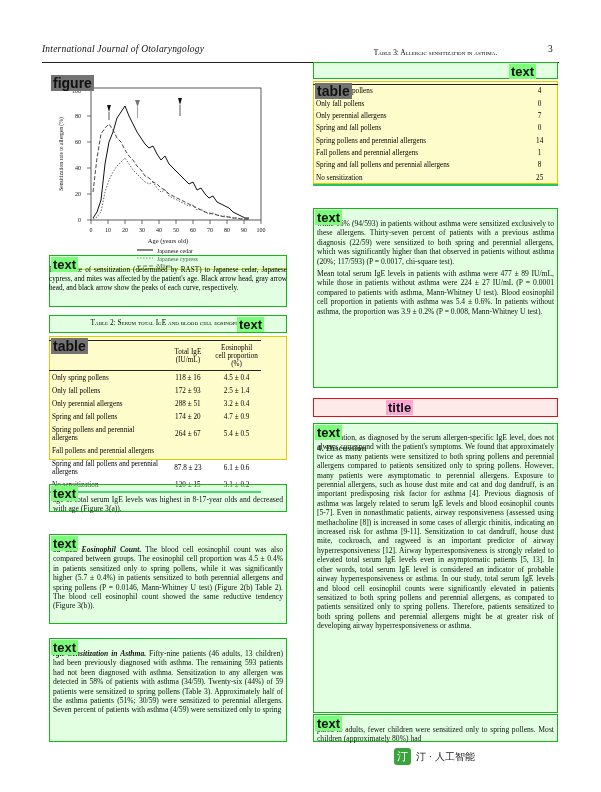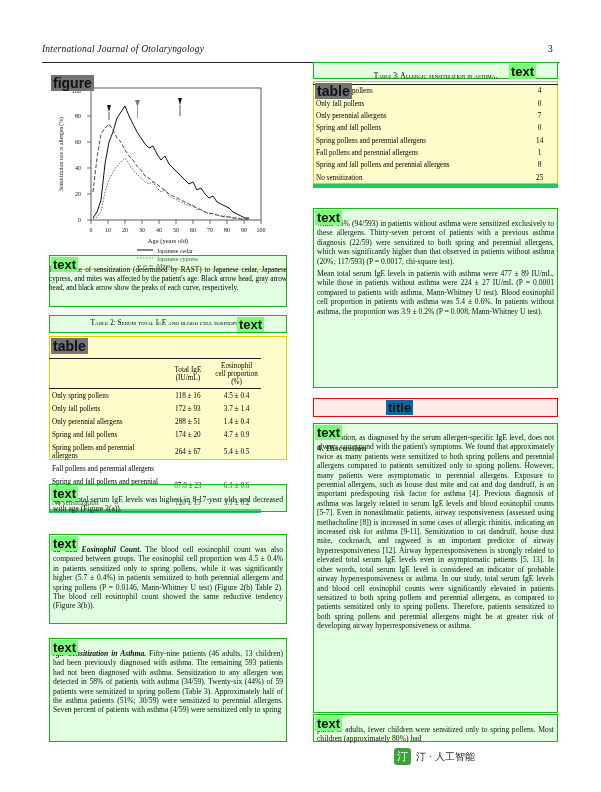--- a/index.html
+++ b/index.html
@@ -22,40 +22,40 @@
   .ann-green{border:1.6px solid #14b814;background:rgba(160,255,160,0.30);}
   .ann-yellow{border:1.6px solid #d8d000;background:rgba(255,249,160,0.55);}
   .ann-red{border:1.6px solid #e01010;background:rgba(255,170,170,0.25);}
   .tag{
     position:absolute;font-family:"Liberation Sans",sans-serif;
     font-size:11px;font-weight:bold;color:#111;padding:0 2px;line-height:13px;
     z-index:6;
   }
   .tag-green{background:#7dfb7d;}
   .tag-yellow{background:#737373;}
-  .tag-red{background:#0369a1;}
+  .tag-red{background:#f9a8d4;}
 
   
   .col{position:absolute;font-size:7.6px;line-height:9.4px;text-align:justify;color:#111;}
   .col p{margin:0 0 3px 0;}
   .smallcaps{font-variant:small-caps;}
   .bold{font-weight:bold;}
   .ital{font-style:italic;}
 
   
   .figbox{position:absolute;left:49px;top:72px;width:238px;height:196px;background:#fff;}
   .fig-inner{position:absolute;left:0;top:0;width:238px;height:196px;}
   .figcap{position:absolute;left:49px;top:258px;width:238px;font-size:7.2px;line-height:8.8px;text-align:justify;}
 
   
   table{border-collapse:collapse;font-size:7.2px;width:100%;}
-  .tbl2{position:absolute;left:49px;top:337px;width:212px;margin-top:18px;}
+  .tbl2{position:absolute;left:49px;top:337px;width:212px;}
   .tbl2 table td{padding:2.5px 3px;}
   .tbl-rule-top{border-top:1px solid #222;}
-  .tbl-rule-bot{border-bottom:4px solid #22c55e;}
+  .tbl-rule-bot{border-bottom:2px solid #22c55e;}
   .tbl-rule-mid{border-bottom:.7px solid #222;}
   .num{text-align:center;}
 
   .tbl3{position:absolute;left:313px;top:78px;width:245px;}
   .tbl3 table td{padding:2.2px 3px;}
 
   
   .sec-title{position:absolute;font-weight:bold;font-size:9px;margin-top:42px;}
 
   
@@ -178,26 +178,26 @@
           <td class="tbl-rule-top tbl-rule-mid num" style="width:23%;">Eosinophil cell proportion (%)</td>
         </tr>
         <tr>
           <td>Only spring pollens</td>
           <td class="num">118 ± 16</td>
           <td class="num">4.5 ± 0.4</td>
         </tr>
         <tr>
           <td>Only fall pollens</td>
           <td class="num">172 ± 93</td>
-          <td class="num">3.7 ± 1.4</td>
+          <td class="num">2.5 ± 1.4</td>
         </tr>
         <tr>
           <td>Only perennial allergens</td>
           <td class="num">288 ± 51</td>
-          <td class="num">1.4 ± 0.4</td>
+          <td class="num">3.2 ± 0.4</td>
         </tr>
         <tr>
           <td>Spring and fall pollens</td>
           <td class="num">174 ± 20</td>
           <td class="num">4.7 ± 0.9</td>
         </tr>
         <tr>
           <td>Spring pollens and perennial allergens</td>
           <td class="num">264 ± 67</td>
           <td class="num">5.4 ± 0.5</td>
@@ -234,21 +234,21 @@
   </div>
 
   <div class="ann ann-green" style="left:49px;top:638px;width:238px;height:104px;"></div>
   <div class="tag tag-green" style="left:51px;top:640px;font-size:13px;line-height:15px;">text</div>
   <div class="col" style="left:53px;top:649px;width:230px;">
     <p><span class="bold ital">rgic Sensitization in Asthma.</span><span> Fifty-nine patients (46 adults, 13 children) had been previously diagnosed with asthma. The remaining 593 patients had not been diagnosed with asthma. Sensitization to any allergen was detected in 58% of patients with asthma (34/59). Twenty-six (44%) of 59 patients were sensitized to spring pollens (Table 3). Approximately half of the asthma patients (51%; 30/59) were sensitized to perennial allergens. Seven percent of patients with asthma (4/59) were sensitized only to spring</span></p>
   </div>
 
   <div class="ann ann-green" style="left:313px;top:62px;width:245px;height:17px;"></div>
   <div class="tag tag-green" style="left:509px;top:64px;font-size:13px;line-height:15px;">text</div>
-  <div class="smallcaps" style="position:absolute;left:318px;top:71px;width:235px;font-size:7.4px;text-align:center;">Table 3: Allergic sensitization in asthma.</div>
+  <div class="smallcaps" style="position:absolute;left:318px;top:48px;width:235px;font-size:7.4px;text-align:center;">Table 3: Allergic sensitization in asthma.</div>
 
   <div class="ann ann-yellow" style="left:313px;top:81px;width:245px;height:103px;"></div>
   <div class="tag tag-yellow" style="left:315px;top:83px;font-size:14px;line-height:16px;">table</div>
 
   <div class="tbl3" style="top:84px;">
     <table>
       <tbody>
         <tr>
           <td class="tbl-rule-top" style="width:85%;">Only spring pollens</td>
           <td class="tbl-rule-top num" style="width:15%;">4</td>

